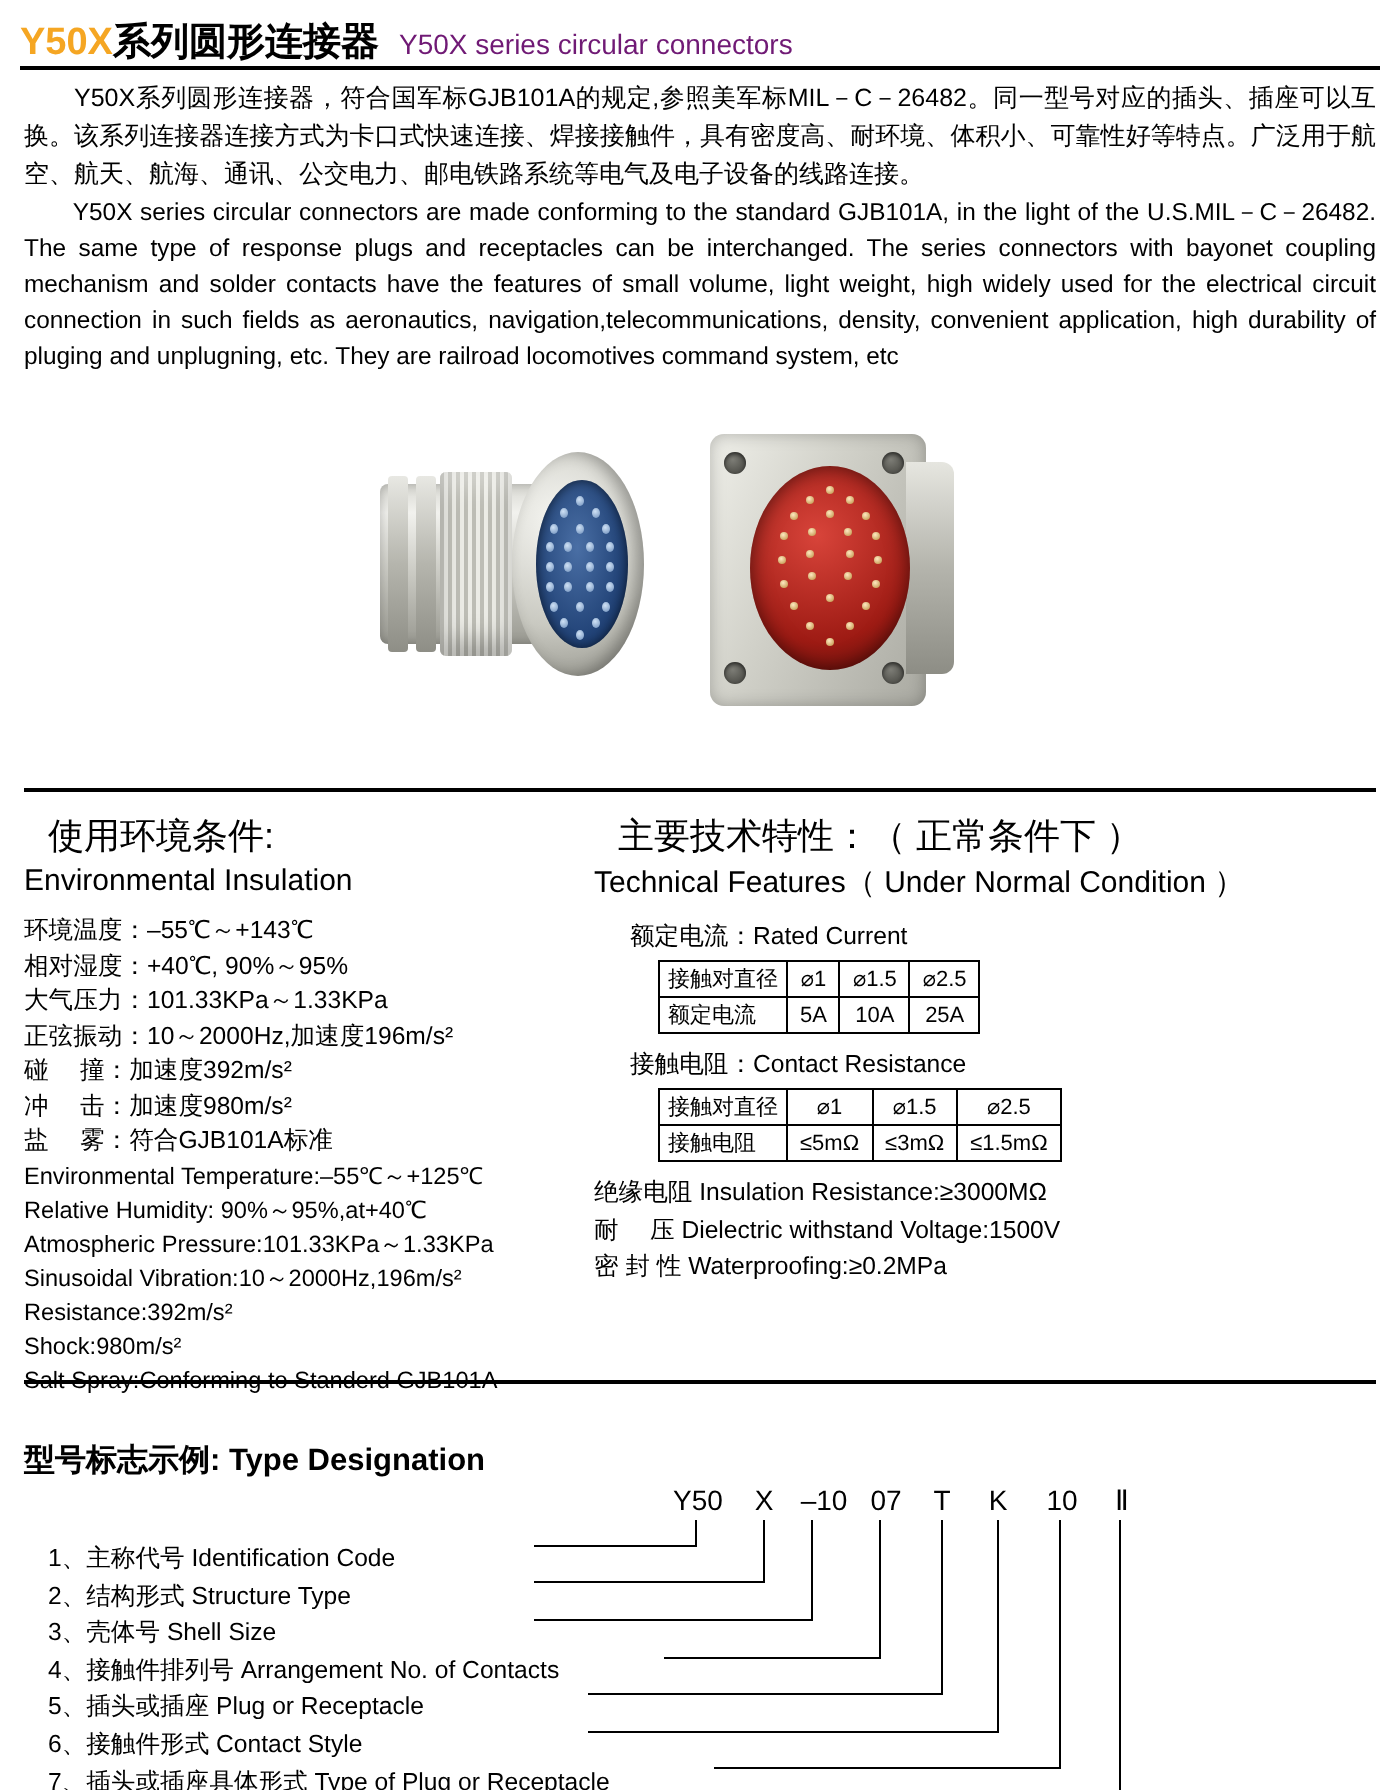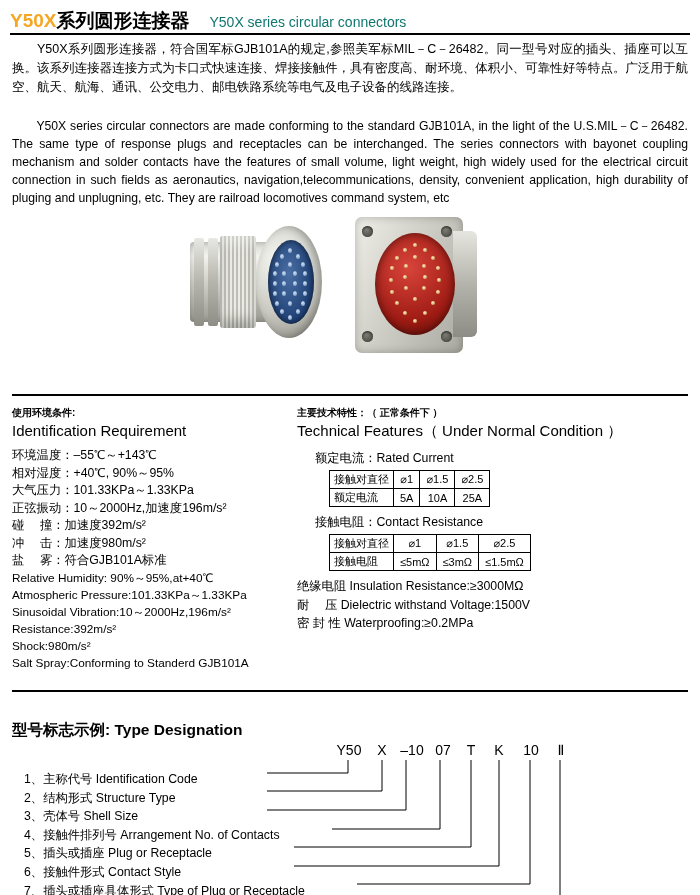--- a/index.html
+++ b/index.html
@@ -31,22 +31,22 @@
     color: #000;
     letter-spacing: 0px;
     white-space: nowrap;
   }
   .title-cn .y50x {
     color: #f5a623;
     font-weight: bold;
   }
   .title-en {
     font-size: 14px;
-    color: #0f766e;
-    margin-left: 20px;
+    color: #701a75;
+    margin-left: 10px;
     white-space: nowrap;
   }
   .header-rule {
     position: absolute;
     left: 10px;
     top: 33px;
     width: 680px;
     height: 2px;
     background: #000;
   }
@@ -56,21 +56,21 @@
     position: absolute;
     left: 12px;
     top: 40px;
     width: 676px;
   }
   .p-cn {
     font-size: 12.5px;
     line-height: 19px;
     text-align: justify;
     text-indent: 2em;
-    margin: 0 0 20px 0;
+    margin: 0 0 0 0;
   }
   .p-en {
     font-size: 12.2px;
     line-height: 18px;
     text-align: justify;
     margin: 0;
   }
   .p-en.indent {
     text-indent: 2em;
   }
@@ -206,23 +206,23 @@
     top: 406px;
     width: 275px;
   }
   .col-tech {
     position: absolute;
     left: 297px;
     top: 406px;
     width: 392px;
   }
   .sec-title-cn {
-    font-size: 10px;
-    font-weight: bold;
-    margin: 0 0 2px 0;
+    font-size: 18px;
+    font-weight: normal;
+    margin: 0 0 2px 12px;
   }
   .sec-title-en {
     font-size: 15px;
     margin: 0 0 8px 0;
   }
   .spec-line {
     font-size: 12.3px;
     line-height: 17.5px;
     white-space: nowrap;
   }
@@ -388,30 +388,31 @@
       <span class="socket" style="left:38px;top:86px"></span>
     </div>
   </div>
 </div>
 
 <div class="rule" style="left:12px; top:394px; width:676px;"></div>
 <div class="rule" style="left:12px; top:690px; width:676px;"></div>
 
 <div class="col-env">
   <div class="sec-title-cn">使用环境条件:</div>
-  <div class="sec-title-en">Identification Requirement</div>
+  <div class="sec-title-en">Environmental Insulation</div>
 
   <div class="spec-line">环境温度：–55℃～+143℃</div>
   <div class="spec-line">相对湿度：+40℃, 90%～95%</div>
   <div class="spec-line">大气压力：101.33KPa～1.33KPa</div>
   <div class="spec-line">正弦振动：10～2000Hz,加速度196m/s²</div>
   <div class="spec-line">碰　 撞：加速度392m/s²</div>
   <div class="spec-line">冲　 击：加速度980m/s²</div>
   <div class="spec-line">盐　 雾：符合GJB101A标准</div>
 
+  <div class="spec-line en">Environmental Temperature:–55℃～+125℃</div>
   <div class="spec-line en">Relative Humidity: 90%～95%,at+40℃</div>
   <div class="spec-line en">Atmospheric Pressure:101.33KPa～1.33KPa</div>
   <div class="spec-line en">Sinusoidal Vibration:10～2000Hz,196m/s²</div>
   <div class="spec-line en">Resistance:392m/s²</div>
   <div class="spec-line en">Shock:980m/s²</div>
   <div class="spec-line en">Salt Spray:Conforming to Standerd GJB101A</div>
 </div>
 
 <div class="col-tech">
   <div class="sec-title-cn">主要技术特性：（ 正常条件下 ）</div>

